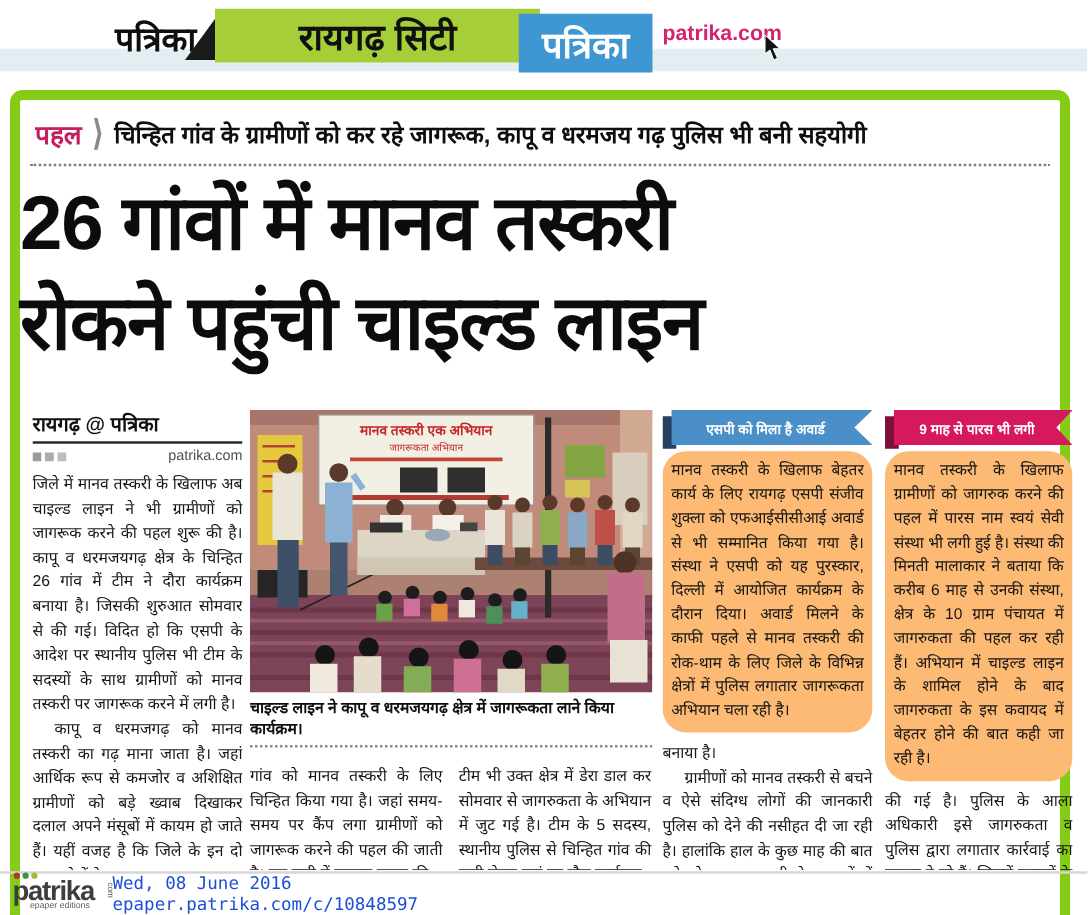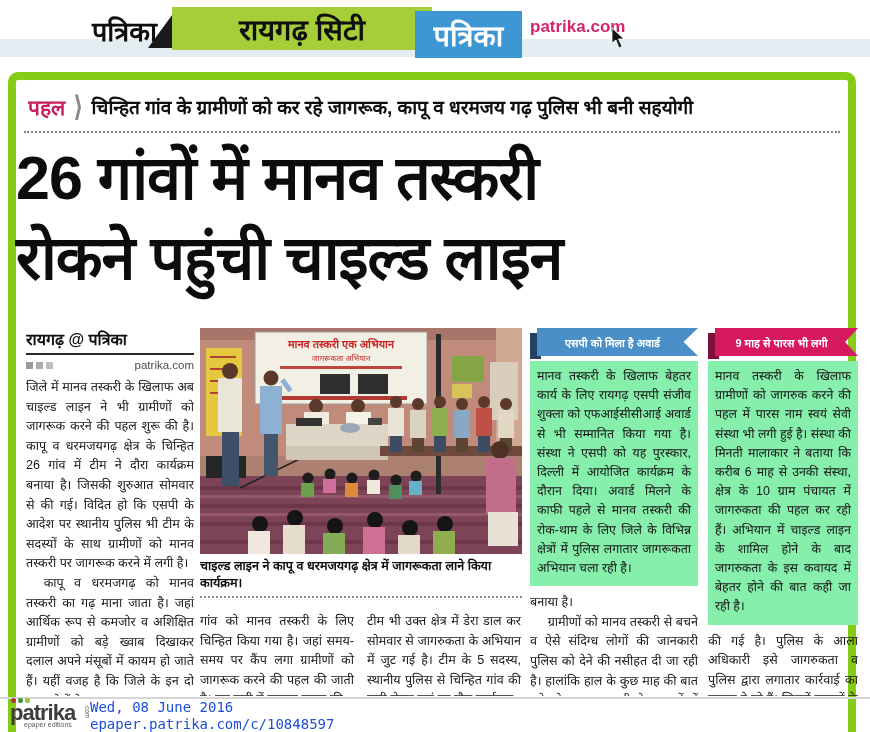--- a/index.html
+++ b/index.html
@@ -59,21 +59,21 @@
   .ribbon-wrap { position:relative; margin-left:7px; height:28px; }
   .ribbon-wrap::before { content:""; position:absolute; left:-7px; top:5px; width:11px; height:26px; }
   .ribbon { position:relative; height:28px; display:flex; align-items:center; justify-content:center;
             color:#fff; font-size:11px; font-weight:bold;
             clip-path:polygon(0 0, 100% 0, 91% 50%, 100% 100%, 0 100%); padding-right:10px; }
   .blue  .ribbon { background:#4a8fc7; }
   .blue.ribbon-wrap::before { background:#24425f; }
   .pink  .ribbon { background:#d6185e; }
   .pink.ribbon-wrap::before { background:#7c1038; }
 
-  .panel { background:#86efac; padding:6px 7px 8px; margin-top:5px; }
+  .panel { background:#fdba74; padding:6px 7px 8px; margin-top:5px;border-radius:19px; }
   .panel .body-text { margin-top:0; font-size:12.4px; line-height:19.2px; }
   .below { margin-top:7px; }
   .below .body-text { margin-top:0; }
 
   
   .footer-rule { position:absolute; top:697px; left:0; width:870px; border-top:2px solid #d6d6d6; }
   .footer-logo { position:absolute; left:10px; top:703px; width:78px; }
   .logo-word { position:relative; font-size:22px; font-weight:bold; color:#3d3d3d; letter-spacing:-1px; line-height:20px; }
   .logo-dots { position:absolute; top:-5px; left:1px; display:flex; gap:2px; }
   .logo-dots i { width:5px; height:5px; border-radius:50%; display:block; }

